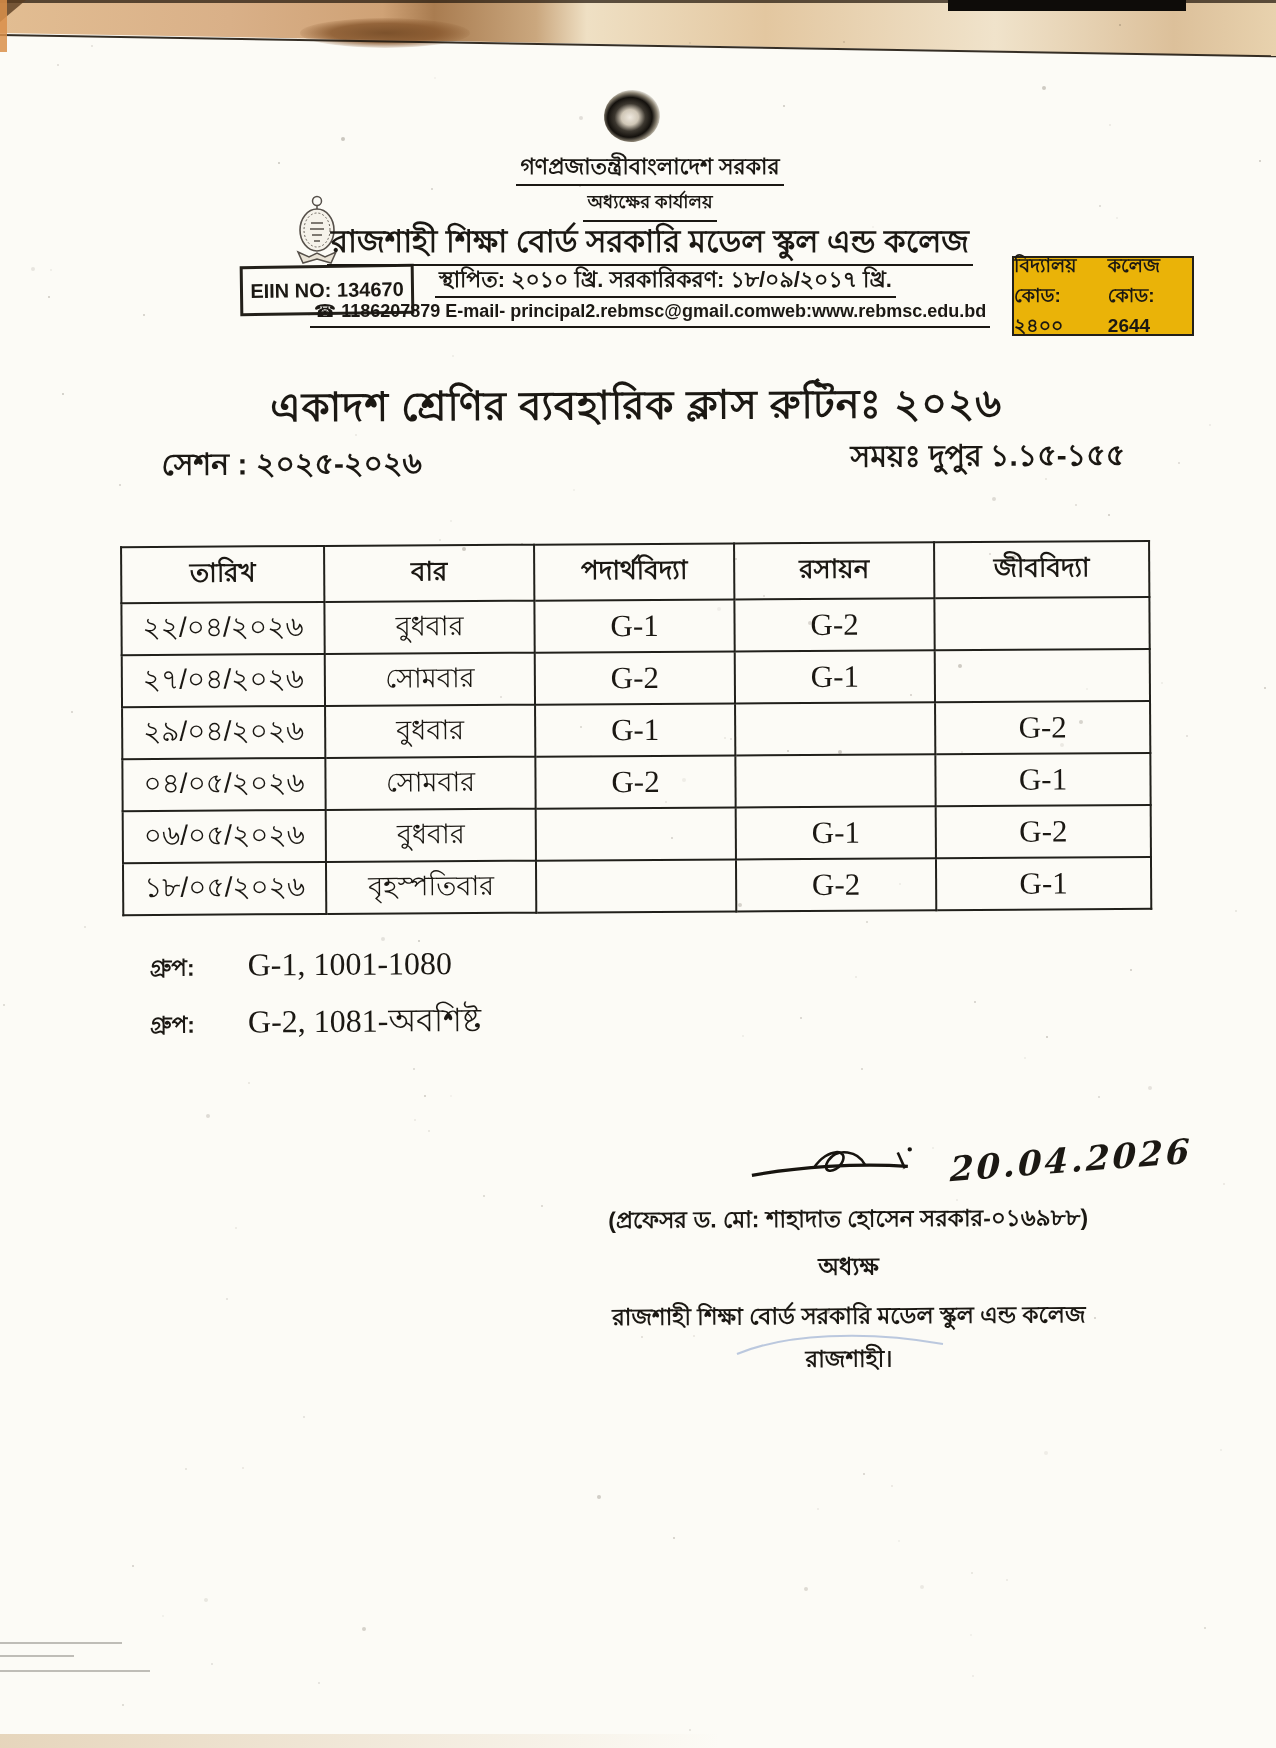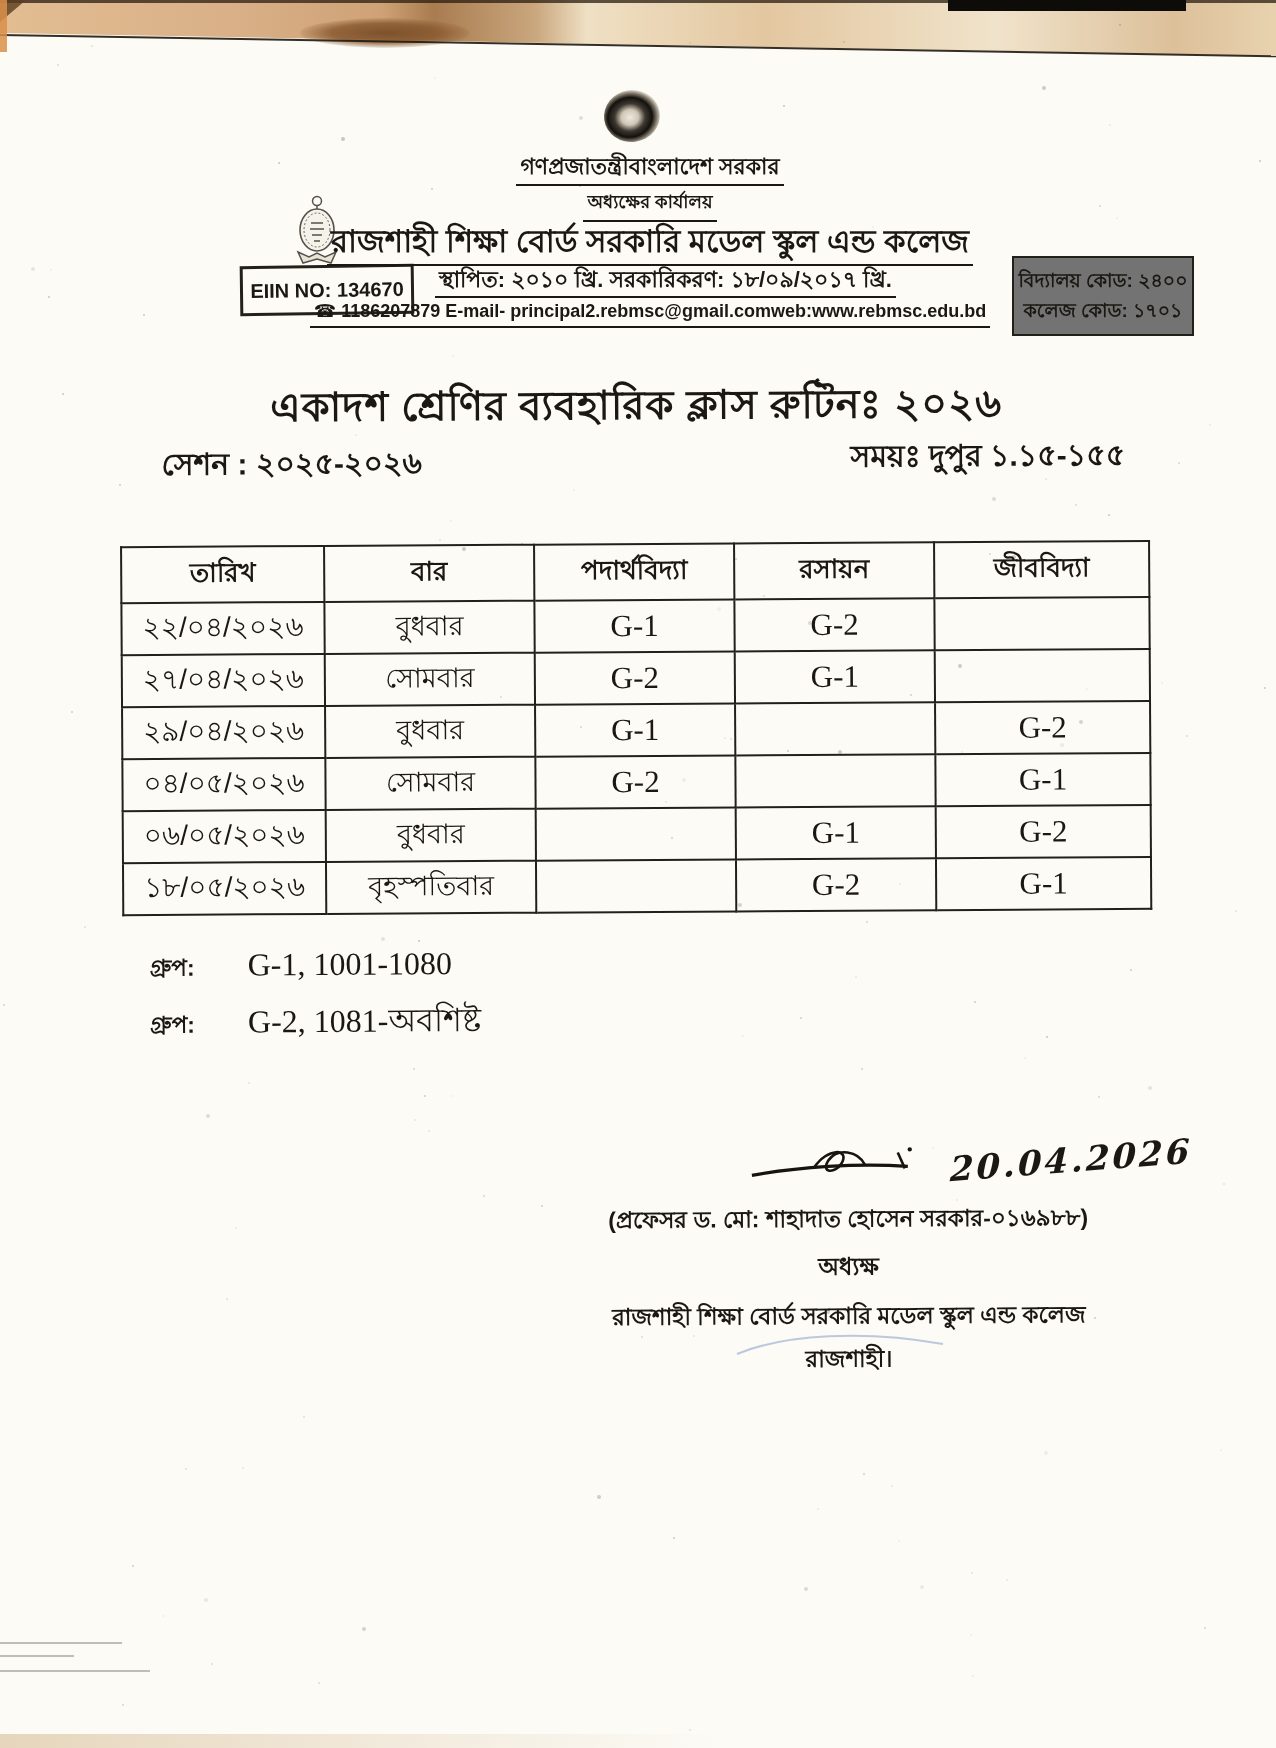--- a/index.html
+++ b/index.html
@@ -47,22 +47,22 @@
     background:radial-gradient(ellipse at 46% 52%,#efe9df 0%,#cfc6b6 20%,#3d3830 36%,#14110d 52%,#8c8474 64%,rgba(240,236,228,0) 74%);
     transform:rotate(-8deg);
   }
   .eiin-box{
     position:absolute;left:240px;top:265px;width:168px;height:44px;
     border:3px solid #23201a;display:flex;align-items:center;justify-content:center;
     font-size:20px;font-weight:700;transform:rotate(-0.8deg);background:#fcfbf6;
   }
   .codes-box{
     position:absolute;left:1012px;top:256px;width:178px;height:76px;
-    border:2.5px solid #23201a;display:flex;flex-direction:column;align-items:center;justify-content:center;
-    font-size:19px;font-weight:600;line-height:30px;background:#737373;
+    border:2.5px solid #23201a;display:flex;align-items:center;justify-content:center;
+    font-size:19px;font-weight:600;line-height:30px;background:#eab308;
   }
   .emblem{position:absolute;left:288px;top:192px;}
   
   .tilt{position:absolute;left:0;top:0;width:1276px;height:1748px;transform:rotate(-0.35deg);transform-origin:640px 700px;}
   .doc-title{position:absolute;left:0;top:374px;width:1276px;text-align:center;
     font-size:40px;font-weight:700;letter-spacing:1px;}
   .session{position:absolute;left:163px;top:438px;font-size:30px;font-weight:600;}
   .timelab{position:absolute;left:852px;top:434px;font-size:30px;font-weight:600;}
   table.routine{
     position:absolute;left:121px;top:543px;border-collapse:collapse;table-layout:fixed;
@@ -122,21 +122,21 @@
     <path d="M23 31 h12 M22 37 h14 M24 43 h10 M26 49 h6" stroke="#56504a" stroke-width="1.4" fill="none"></path>
     <path d="M10 60 l11 5 8-4 8 4 11-5 -5 11 -14-4 -14 4 z" fill="#e9e3d6" stroke="#56504a" stroke-width="1.5"></path>
   </svg>
 
   <div class="eiin-box">
     <span>EIIN NO: 134670</span>
   </div>
 
   <div class="codes-box">
     <span>বিদ্যালয় কোড: ২৪০০</span>
-    <span>কলেজ কোড: ১৭০১</span>
+    <span>কলেজ কোড: 2644</span>
   </div>
 
   <div class="header-block">
     <span class="hrow"><span class="hline h1">গণপ্রজাতন্ত্রীবাংলাদেশ সরকার</span></span>
     <span class="hrow"><span class="hline h2">অধ্যক্ষের কার্যালয়</span></span>
     <span class="hrow"><span class="hline h3">রাজশাহী শিক্ষা বোর্ড সরকারি মডেল স্কুল এন্ড কলেজ</span></span>
     <span class="hrow"><span class="hline h5">স্থাপিত: ২০১০ খ্রি.  সরকারিকরণ: ১৮/০৯/২০১৭ খ্রি.</span></span>
     <span class="hrow"><span class="hline h6"><span>☎</span> <span>1186207879</span> <span>E-mail- principal2.rebmsc@gmail.comweb:www.rebmsc.edu.bd</span></span></span>
   </div>
 

